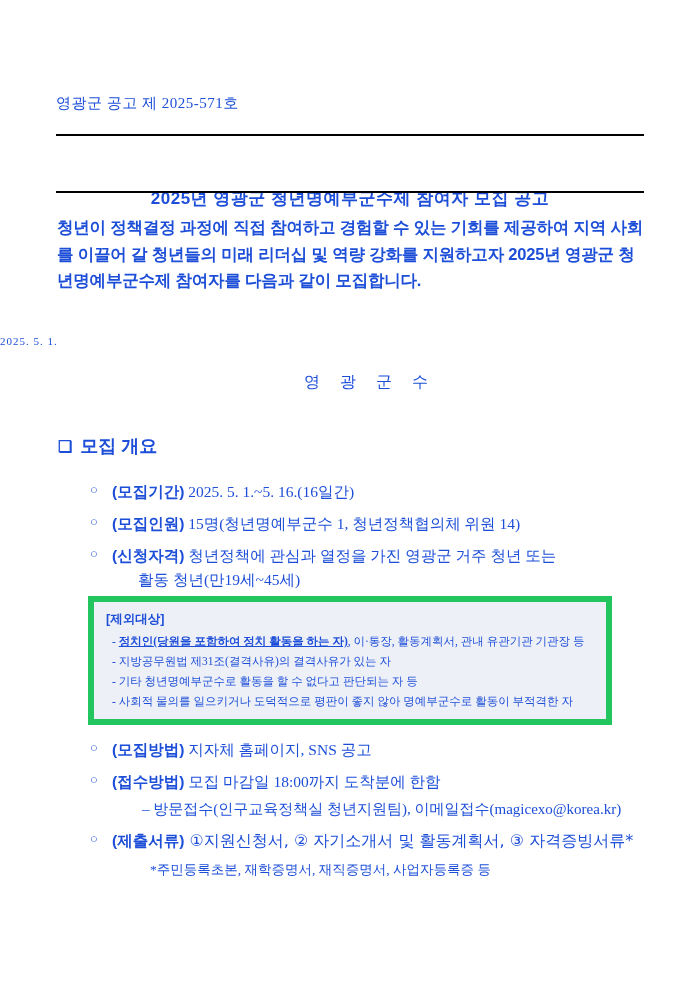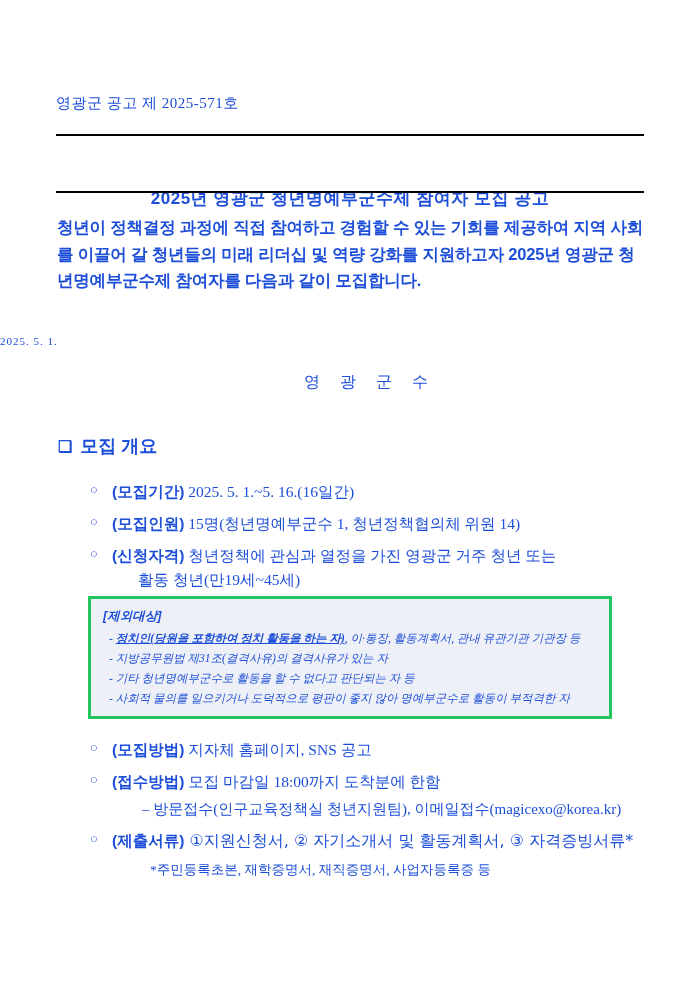--- a/index.html
+++ b/index.html
@@ -123,24 +123,23 @@
     display: block;
     padding-left: 26px;
   }
 
   .excl-box {
     position: absolute;
     left: 88px;
     top: 596px;
     width: 524px;
     background: #eef0f7;
-    border: 3px solid #22c55e;
+    border: 6px solid #22c55e;
     padding: 9px 12px 10px 12px;
     box-sizing: border-box;
-    font-style: italic;
   }
   .excl-title {
     font-size: 12.5px;
     font-weight: bold;
     font-family: "Liberation Sans", sans-serif;
     margin-bottom: 6px;
   }
   .excl-item {
     font-size: 11.5px;
     font-family: "Liberation Serif", serif;

